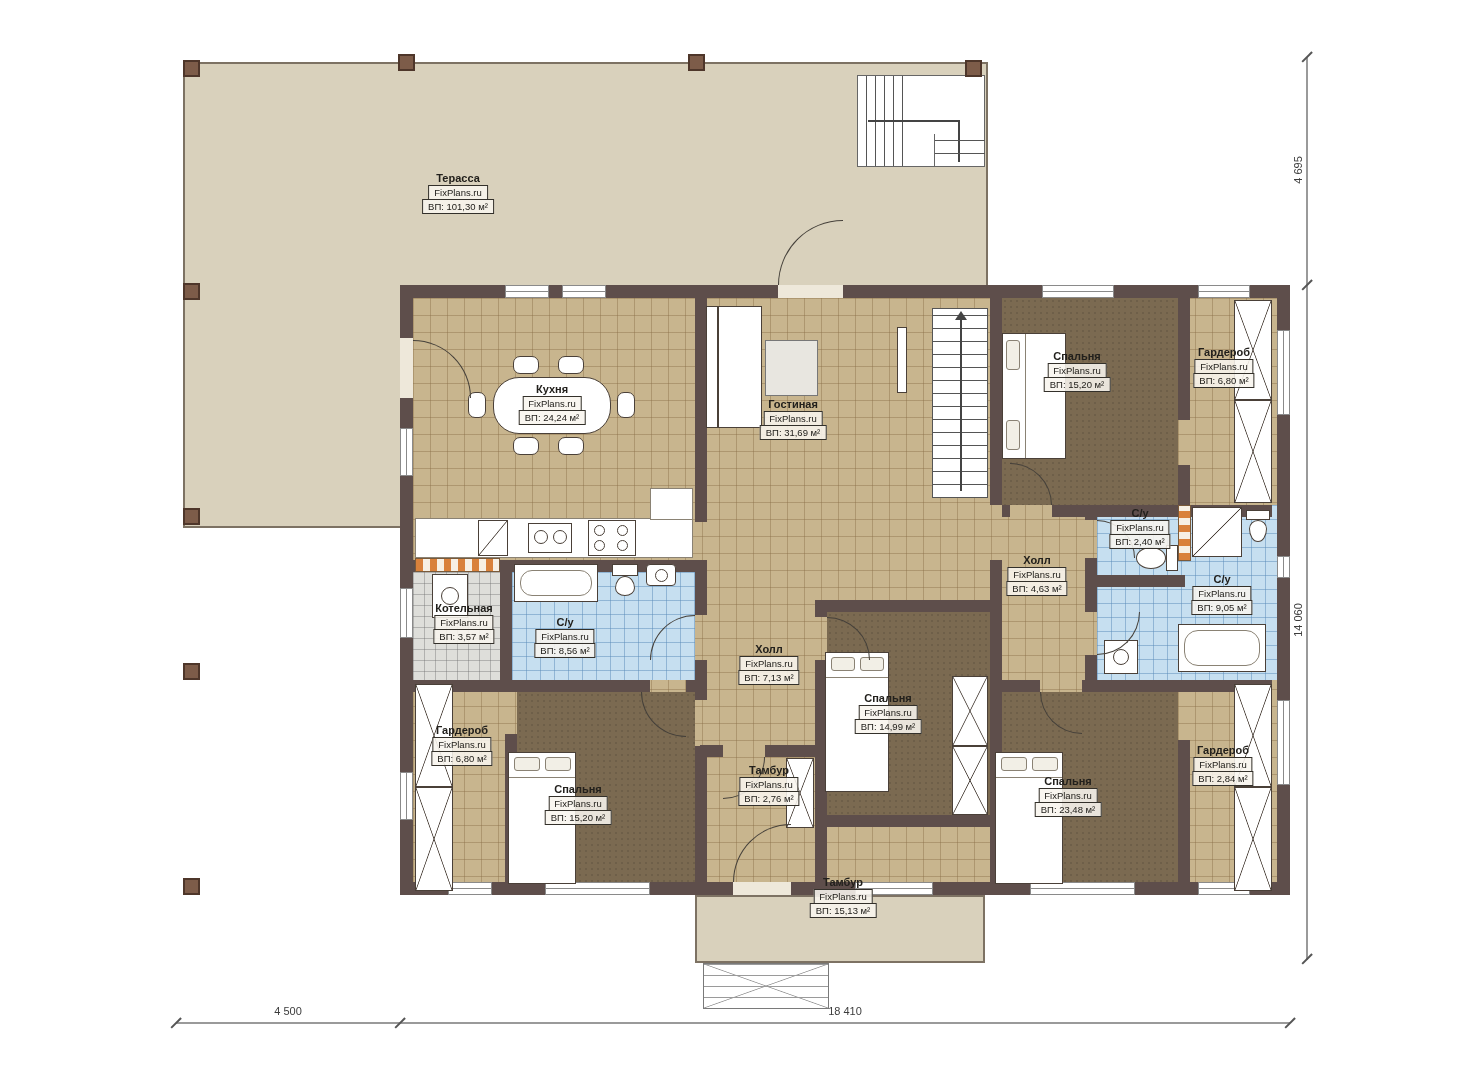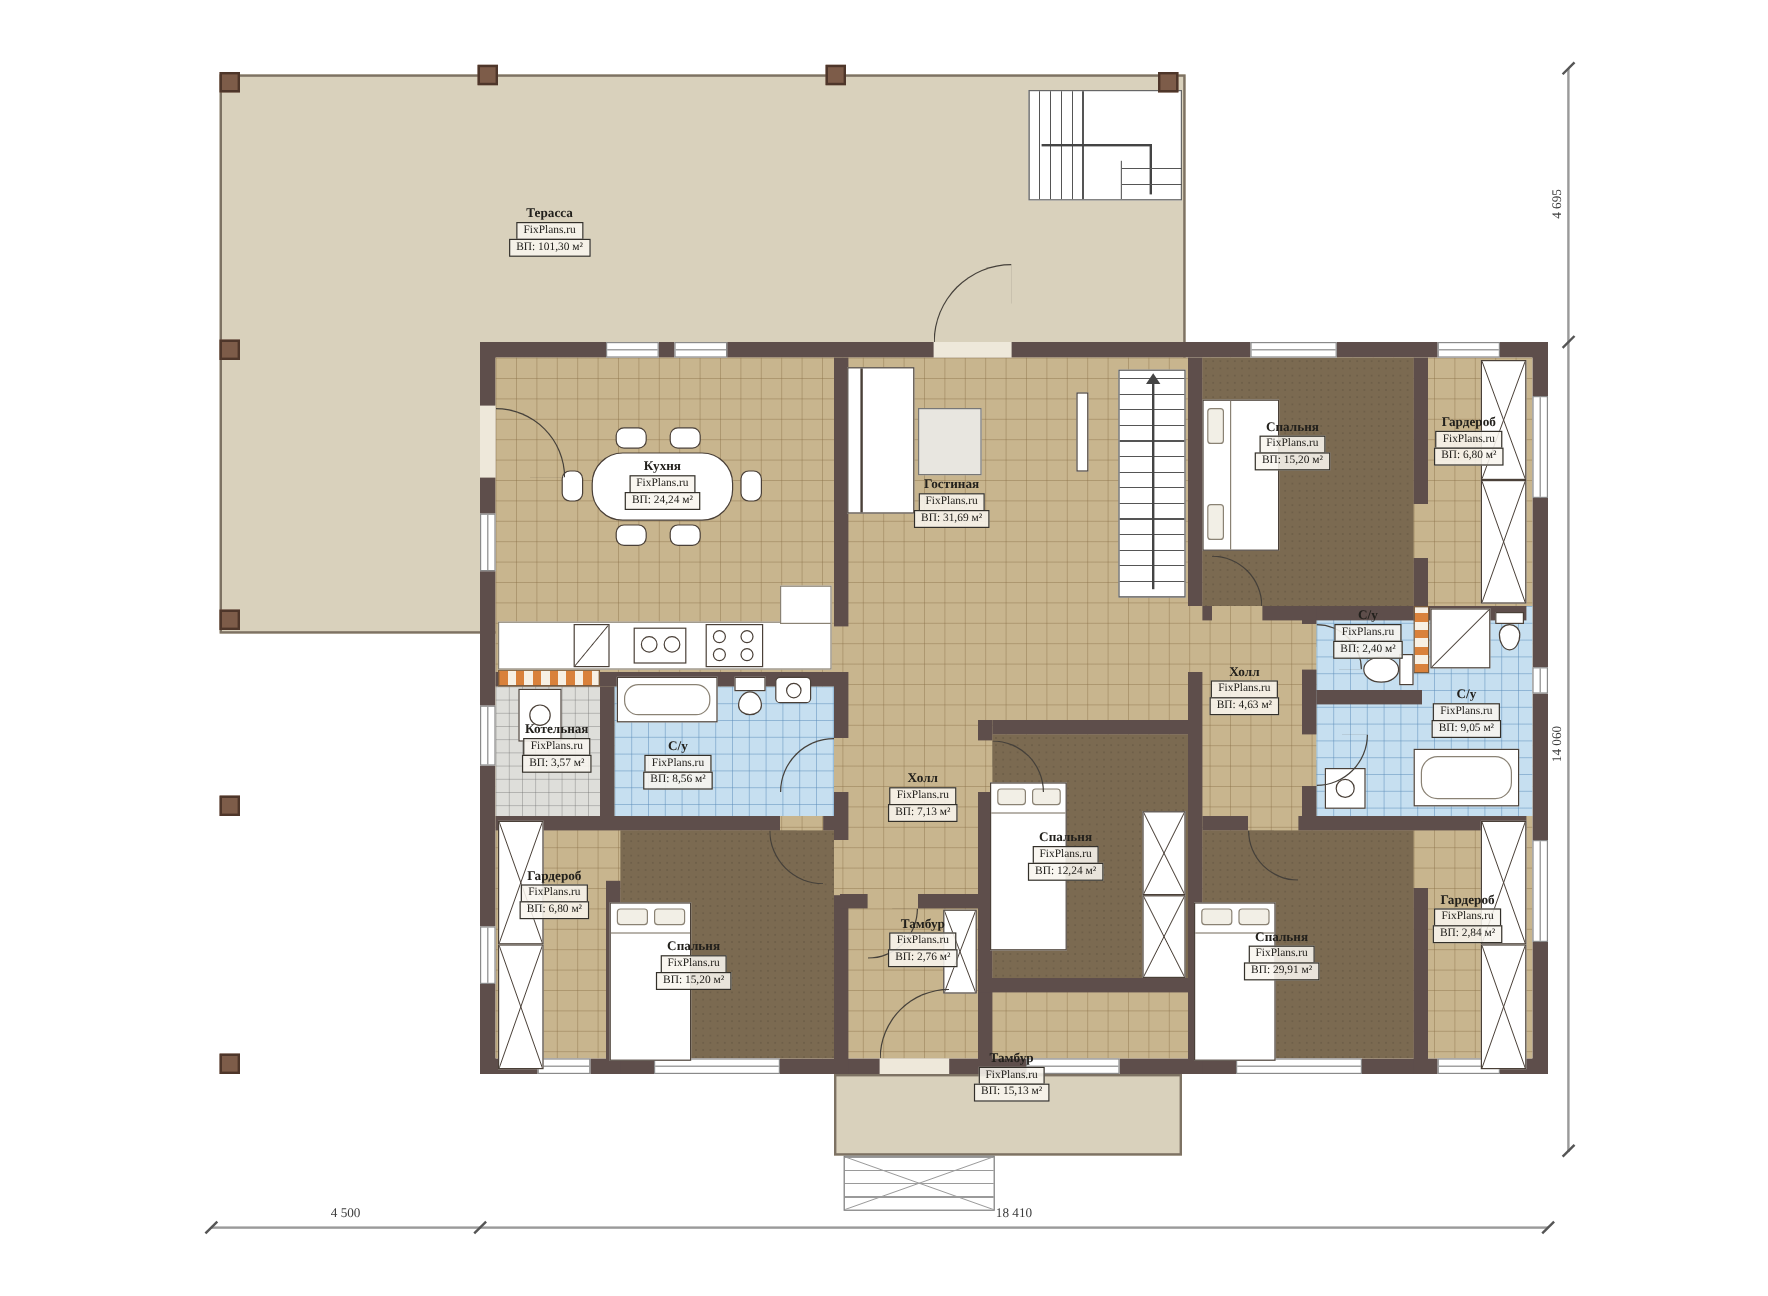--- a/index.html
+++ b/index.html
@@ -1,17 +1,17 @@
 <!DOCTYPE html>
 <html><head>
 <meta charset="utf-8">
 <style>
   html,body{margin:0;padding:0;background:#fff;}
   #plan{position:relative;width:1415px;height:1080px;background:#fff;overflow:hidden;
-        font-family:Liberation Serif, serif;padding-left:36px;}
+        font-family:Liberation Sans, sans-serif;padding-left:36px;}
   .abs{position:absolute;}
   
   .terrace-floor{background:#d9d1bc;border:2px solid #7d7263;box-sizing:border-box;}
   .tile-tan{background-color:#c8b58e;
     background-image:linear-gradient(rgba(140,115,75,.45) 1px,transparent 1px),
                      linear-gradient(90deg,rgba(140,115,75,.45) 1px,transparent 1px);
     background-size:17px 17px;}
   .tile-blue{background-color:#c6dff0;
     background-image:linear-gradient(rgba(90,140,185,.5) 1px,transparent 1px),
                      linear-gradient(90deg,rgba(90,140,185,.5) 1px,transparent 1px);
@@ -315,41 +315,41 @@
     <div class="rbox">ВП: 8,56 м²</div>
   </div>
   <div class="room-label" style="left:769px;top:643px;">
     <div class="rname">Холл</div>
     <div class="rbox">FixPlans.ru</div>
     <div class="rbox">ВП: 7,13 м²</div>
   </div>
   <div class="room-label" style="left:888px;top:692px;">
     <div class="rname">Спальня</div>
     <div class="rbox">FixPlans.ru</div>
-    <div class="rbox">ВП: 12,24 м²</div>
+    <div class="rbox">ВП: 14,99 м²</div>
   </div>
   <div class="room-label" style="left:769px;top:764px;">
     <div class="rname">Тамбур</div>
     <div class="rbox">FixPlans.ru</div>
     <div class="rbox">ВП: 2,76 м²</div>
   </div>
   <div class="room-label" style="left:462px;top:724px;">
     <div class="rname">Гардероб</div>
     <div class="rbox">FixPlans.ru</div>
     <div class="rbox">ВП: 6,80 м²</div>
   </div>
   <div class="room-label" style="left:578px;top:783px;">
     <div class="rname">Спальня</div>
     <div class="rbox">FixPlans.ru</div>
     <div class="rbox">ВП: 15,20 м²</div>
   </div>
   <div class="room-label" style="left:1068px;top:775px;">
     <div class="rname">Спальня</div>
     <div class="rbox">FixPlans.ru</div>
-    <div class="rbox">ВП: 29,91 м²</div>
+    <div class="rbox">ВП: 23,48 м²</div>
   </div>
   <div class="room-label" style="left:1223px;top:744px;">
     <div class="rname">Гардероб</div>
     <div class="rbox">FixPlans.ru</div>
     <div class="rbox">ВП: 2,84 м²</div>
   </div>
   <div class="room-label" style="left:843px;top:876px;">
     <div class="rname">Тамбур</div>
     <div class="rbox">FixPlans.ru</div>
     <div class="rbox">ВП: 15,13 м²</div>

